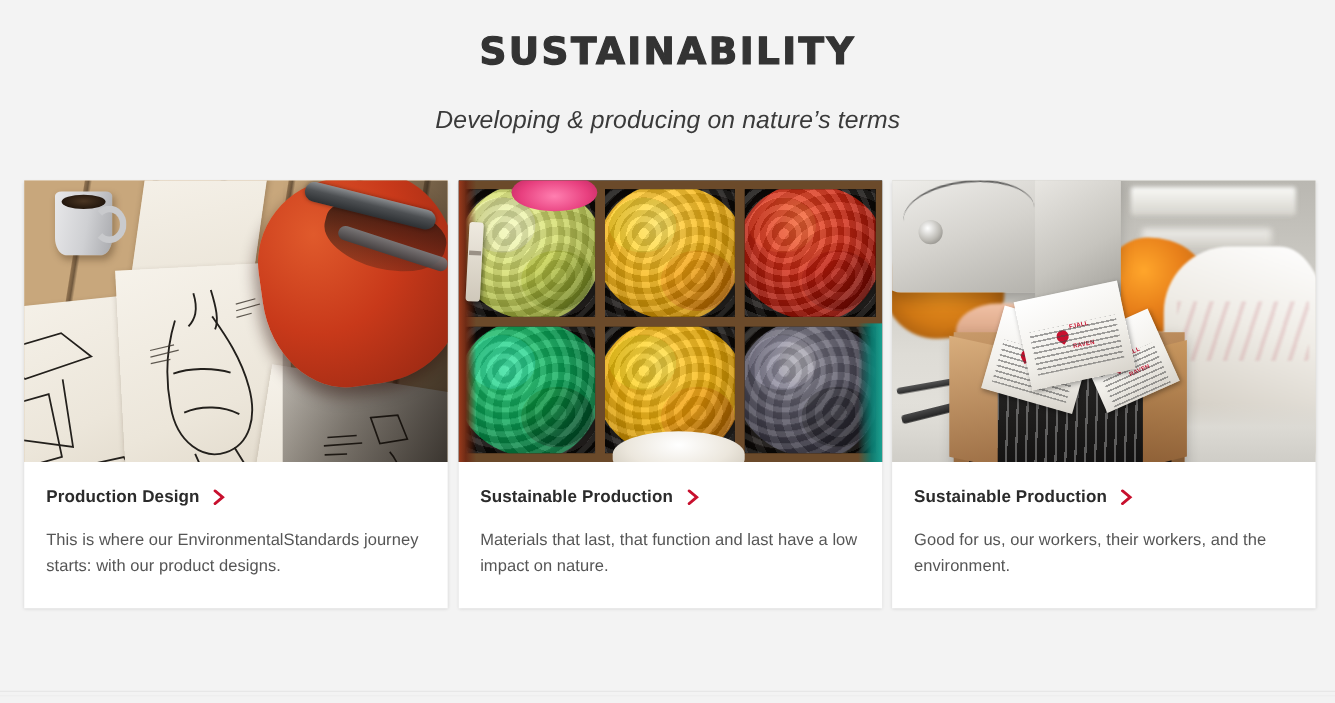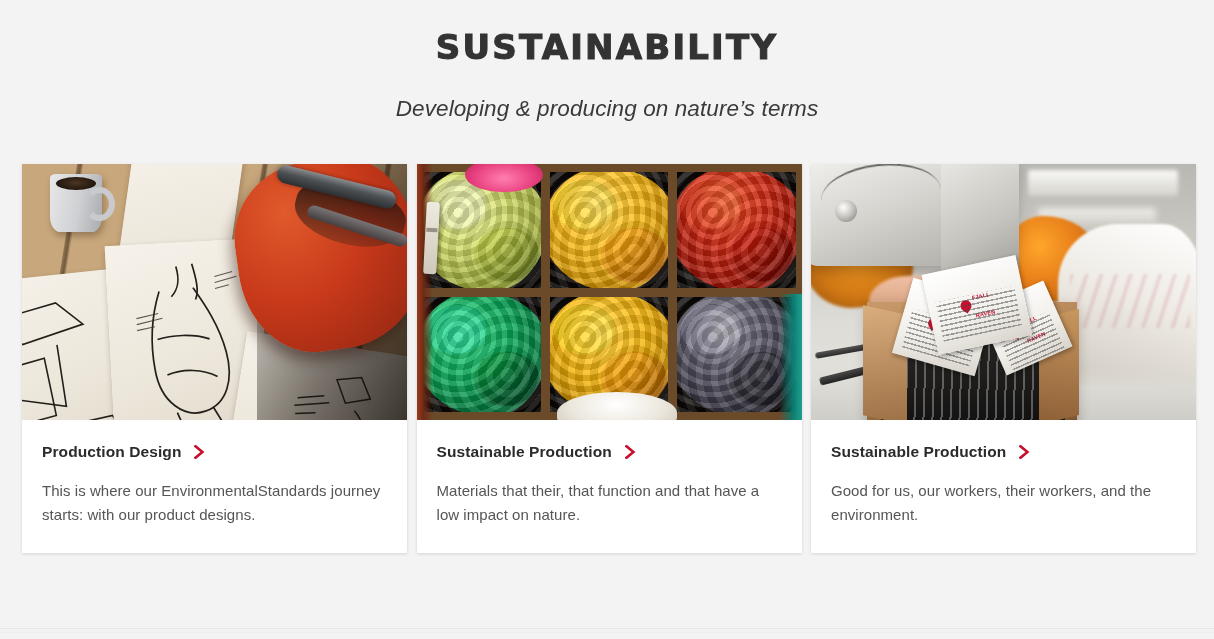--- a/index.html
+++ b/index.html
@@ -527,21 +527,21 @@
 
     <div class="card-body">
       <div class="card-heading">
         <span class="card-heading-text">Sustainable Production</span>
         <span class="chevron">
           <svg width="11" height="14" viewBox="0 0 11 14">
             <path d="M1.5 1.2 L8.4 7 L1.5 12.8" fill="none" stroke="#c8102e" stroke-width="2.6" stroke-linecap="square" stroke-linejoin="miter"></path>
           </svg>
         </span>
       </div>
-      <p class="card-text">Materials that their, that function and that have a low impact on nature.</p>
+      <p class="card-text">Materials that last, that function and last have a low impact on nature.</p>
     </div>
   </div>
 
   <div class="card">
     <div class="card-media img-prod">
       <div class="factory-bg"></div>
       <div class="ceiling-light"></div>
       <div class="ceiling-light2"></div>
 
       <div class="orange-fabric2"></div>

